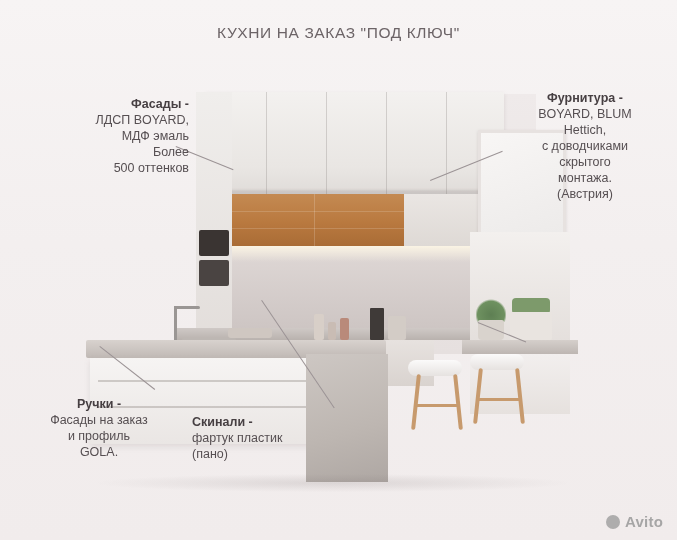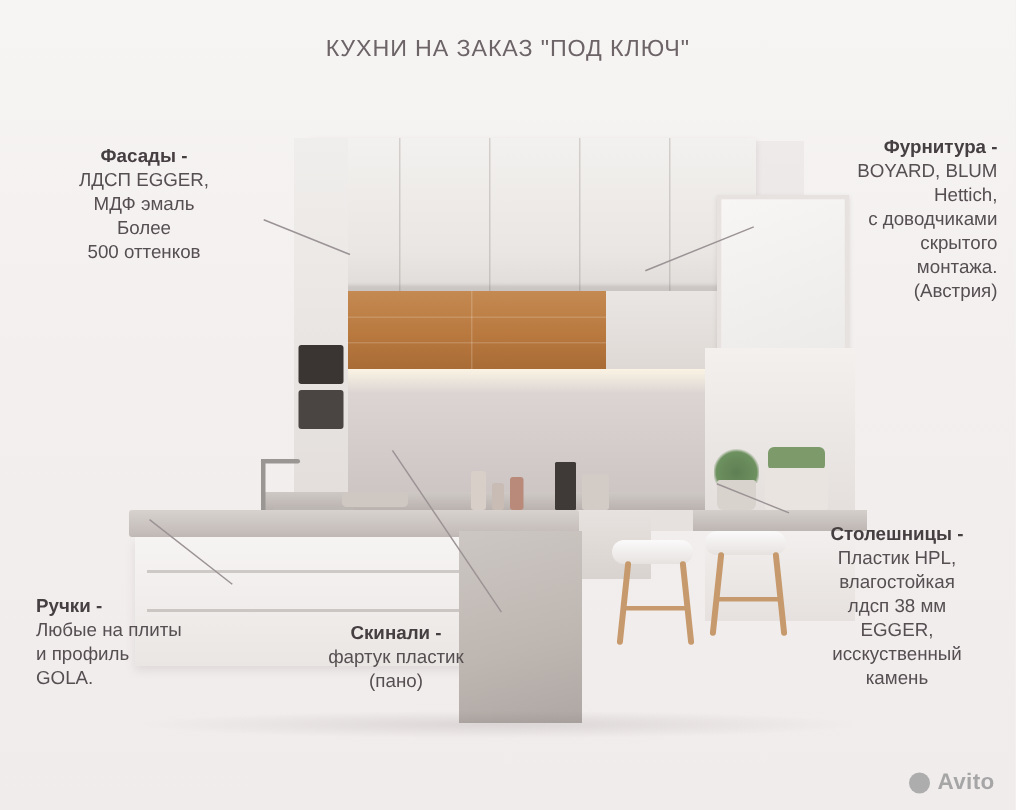--- a/index.html
+++ b/index.html
@@ -348,24 +348,24 @@
   .callout {
     position: absolute;
     color: #564f52;
     font-size: 12.5px;
     line-height: 16px;
   }
   .callout .head {
     font-weight: bold;
     color: #463f42;
   }
-  .c-facades { left: 18px;  top: 96px;  width: 156px; text-align: center; }
-  .c-fittings{ left: 505px; top: 90px;  width: 160px; text-align: right; }
-  .c-handles { left: 24px;  top: 396px; width: 150px; text-align: left; }
-  .c-skinali { left: 192px; top: 414px; width: 144px; text-align: center; }
+  .c-facades { left: 33px;  top: 96px;  width: 156px; text-align: right; }
+  .c-fittings{ left: 505px; top: 90px;  width: 160px; text-align: center; }
+  .c-handles { left: 24px;  top: 396px; width: 150px; text-align: center; }
+  .c-skinali { left: 192px; top: 414px; width: 144px; text-align: left; }
   .c-tops    { left: 524px; top: 348px; width: 148px; text-align: center; }
 
   
   .leader {
     position: absolute;
     background: #9b9395;
     transform-origin: 0 0;
     height: 1px;
   }
 
@@ -475,57 +475,48 @@
   </div>
 
   <div class="leader" style="left:176px;top:146px;width:62px;transform:rotate(22deg)"></div>
   <div class="leader" style="left:430px;top:180px;width:78px;transform:rotate(-22deg)"></div>
   <div class="leader" style="left:100px;top:346px;width:70px;transform:rotate(38deg)"></div>
   <div class="leader" style="left:262px;top:300px;width:130px;transform:rotate(56deg)"></div>
   <div class="leader" style="left:478px;top:322px;width:52px;transform:rotate(22deg)"></div>
 
   <div class="callout c-facades">
     <div class="head">Фасады -</div>
-    <div>ЛДСП EGGER,</div>
+    <div>ЛДСП BOYARD,</div>
     <div>МДФ эмаль</div>
     <div>Более</div>
     <div>500 оттенков</div>
   </div>
 
   <div class="callout c-fittings">
     <div class="head">Фурнитура -</div>
     <div>BOYARD, BLUM</div>
     <div>Hettich,</div>
     <div>с доводчиками</div>
     <div>скрытого</div>
     <div>монтажа.</div>
     <div>(Австрия)</div>
   </div>
 
   <div class="callout c-handles">
     <div class="head">Ручки -</div>
-    <div>Любые на плиты</div>
+    <div>Фасады на заказ</div>
     <div>и профиль</div>
     <div>GOLA.</div>
   </div>
 
   <div class="callout c-skinali">
     <div class="head">Скинали -</div>
     <div>фартук пластик</div>
     <div>(пано)</div>
   </div>
 
-  <div class="callout c-tops">
-    <div class="head">Столешницы -</div>
-    <div>Пластик HPL,</div>
-    <div>влагостойкая</div>
-    <div>лдсп 38 мм</div>
-    <div>EGGER,</div>
-    <div>исскуственный</div>
-    <div>камень</div>
-  </div>
 
   <div class="avito">
     <div class="avito-dot"></div>
     <div class="avito-text">Avito</div>
   </div>
 
 </div>
 
 </body></html>

